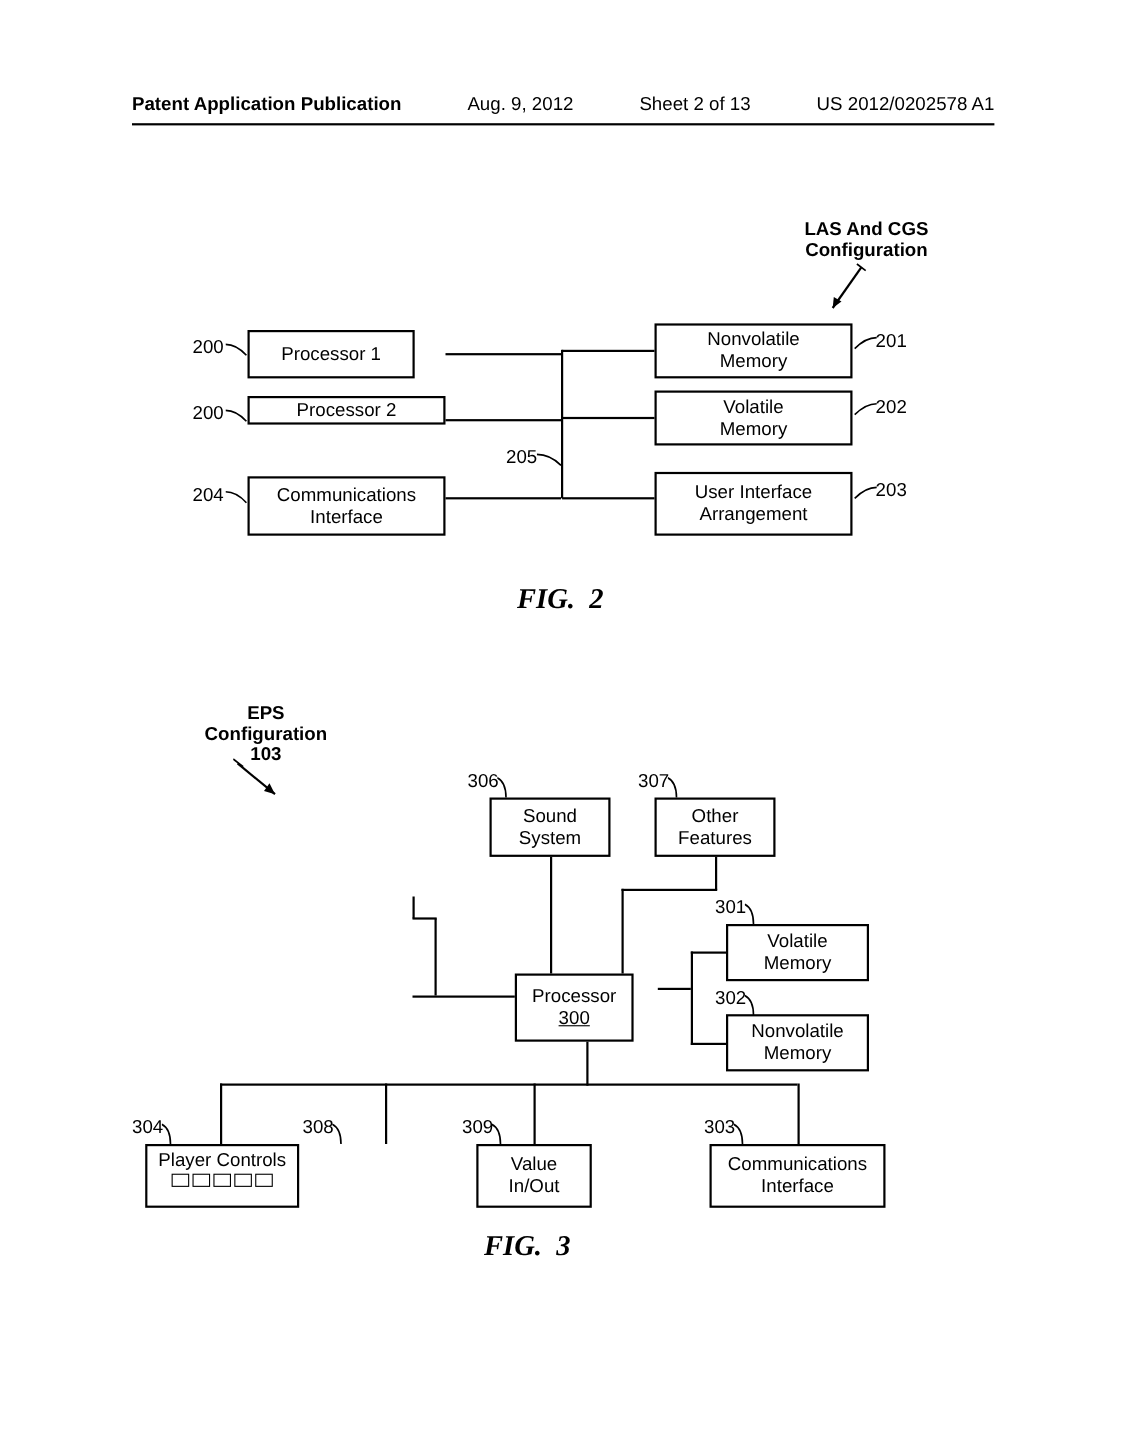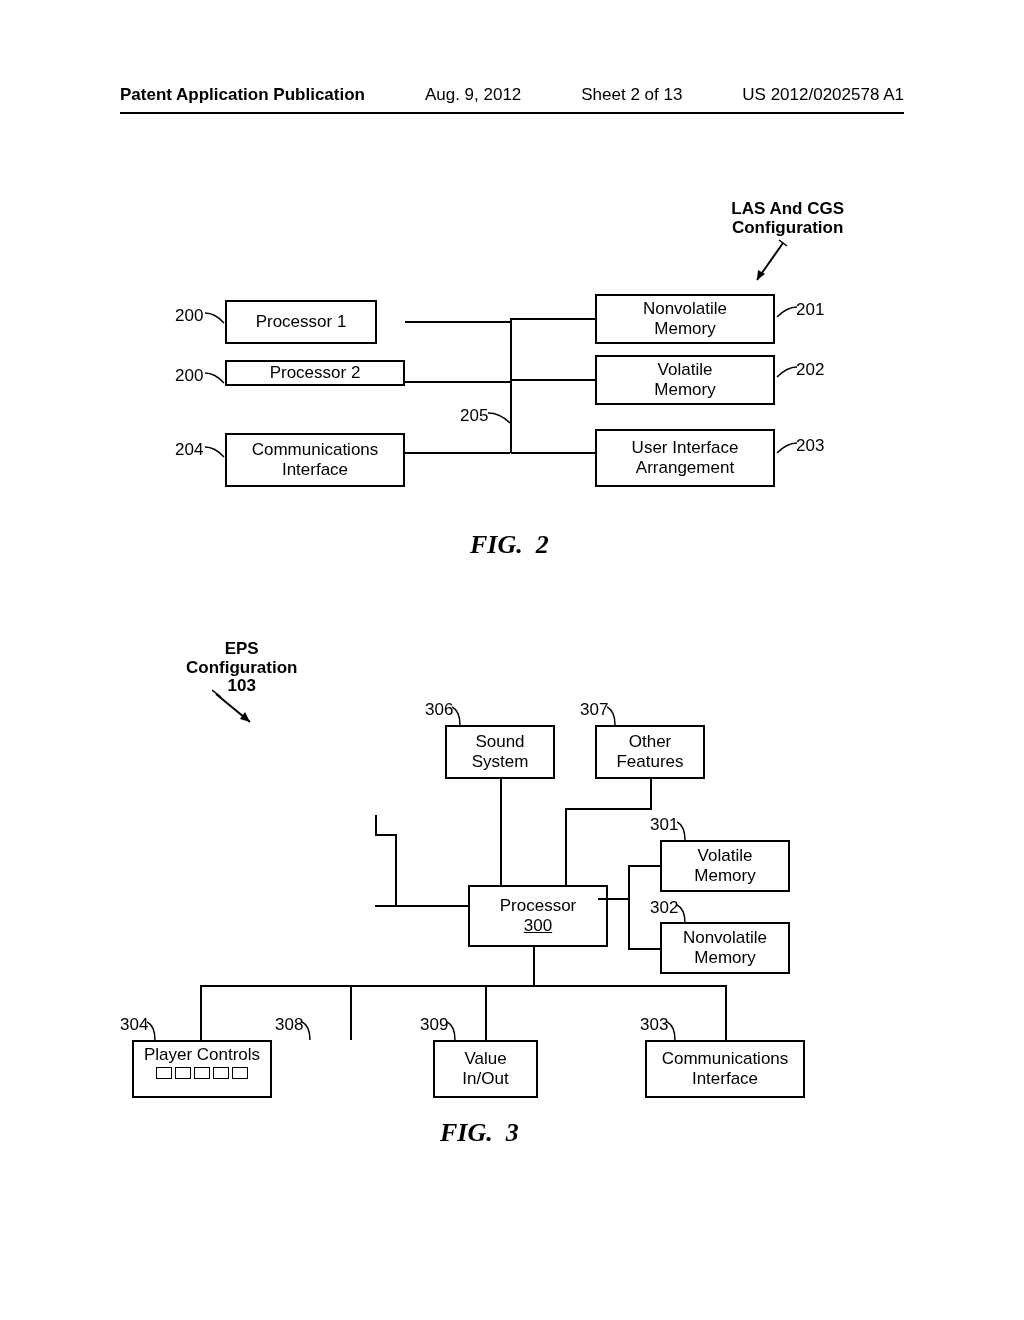--- a/index.html
+++ b/index.html
@@ -214,21 +214,21 @@
   <div class="box" style="left:325px; top:85px; width:110px; height:54px; white-space:pre-line;">
     <span>Sound
 System</span>
   </div>
 
   <div class="box" style="left:475px; top:85px; width:110px; height:54px; white-space:pre-line;">
     <span>Other
 Features</span>
   </div>
 
-  <div class="box" style="left:348px; top:245px; width:140px; height:62px; flex-direction:column;">
+  <div class="box" style="left:348px; top:245px; width:108px; height:62px; flex-direction:column;">
     <span>Processor</span>
     <span class="underline">300</span>
   </div>
 
   <div class="box" style="left:540px; top:200px; width:130px; height:52px; white-space:pre-line;">
     <span>Volatile
 Memory</span>
   </div>
   <div class="box" style="left:540px; top:282px; width:130px; height:52px; white-space:pre-line;">
     <span>Nonvolatile

